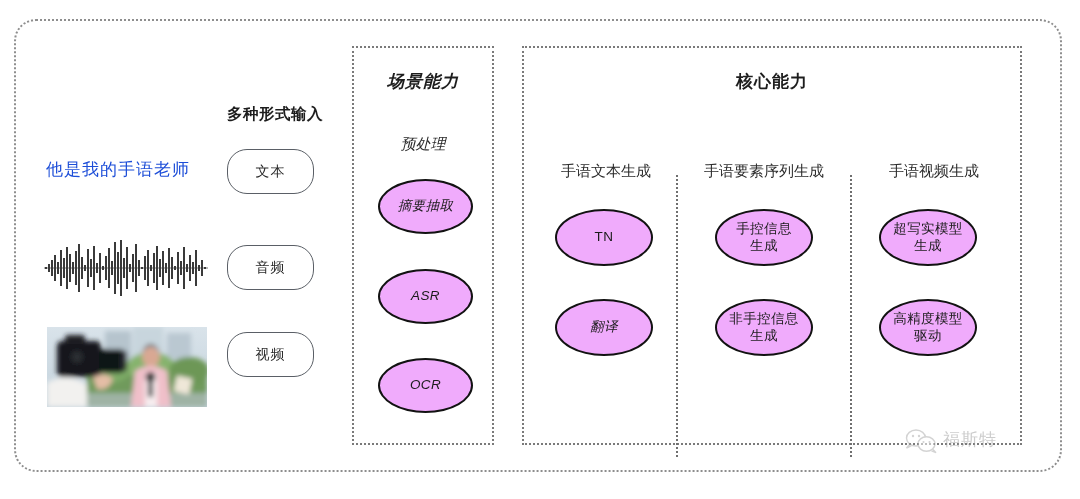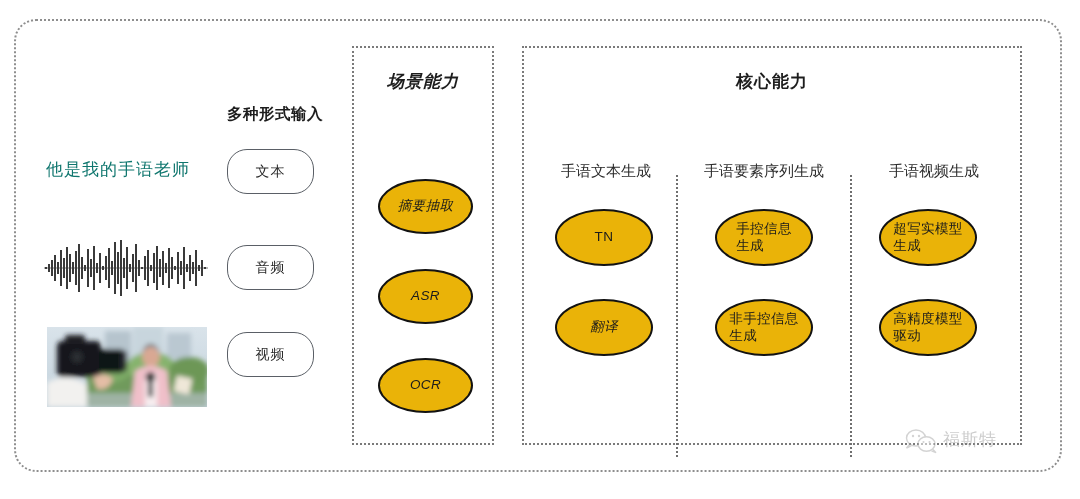--- a/index.html
+++ b/index.html
@@ -88,21 +88,21 @@
     font-size: 15.5px;
     color: #1d1d1d;
     letter-spacing: 0.5px;
   }
 
   .sample-text {
     position: absolute;
     left: 46px;
     top: 158px;
     font-size: 17px;
-    color: #0f766e;
+    color: #1d4ed8;
     letter-spacing: 1px;
     white-space: nowrap;
   }
 
   .input-chip {
     position: absolute;
     width: 87px;
     height: 45px;
     border: 1.6px solid #5a5f66;
     border-radius: 20px;
@@ -138,28 +138,28 @@
     overflow: hidden;
   }
   .video-thumb svg { display: block; }
 
   
   .node {
     position: absolute;
     display: flex;
     align-items: center;
     justify-content: center;
-    text-align: left;
+    text-align: center;
     border: 2.2px solid #121212;
     border-radius: 50%;
     box-sizing: border-box;
     font-size: 13.5px;
     line-height: 1.22;
     color: #1b1b1b;
-    background: #eab308;
+    background: #f0abfc;
     white-space: pre-line;
     letter-spacing: 0.4px;
   }
   .node.wide  { width: 95px; height: 55px; }
   .node.lg    { width: 98px; height: 57px; }
 
   
   .v-divider {
     position: absolute;
     width: 0;
@@ -307,20 +307,21 @@
     </svg>
   </div>
 
   <div class="input-chip chip-text">文本</div>
   <div class="input-chip chip-audio">音频</div>
   <div class="input-chip chip-video">视频</div>
 
   <div class="panel panel-scene">
     <div class="panel-title">场景能力</div>
 
+    <div class="section-label" style="left:0;right:0;top:87px;">预处理</div>
 
     <div class="node wide" style="left:24px; top:131px;">摘要抽取</div>
     <div class="node wide" style="left:24px; top:221px;">ASR</div>
     <div class="node wide" style="left:24px; top:310px;">OCR</div>
   </div>
 
   <div class="panel panel-core">
     <div class="panel-title">核心能力</div>
 
     <div class="v-divider" style="left:152px;"></div>

